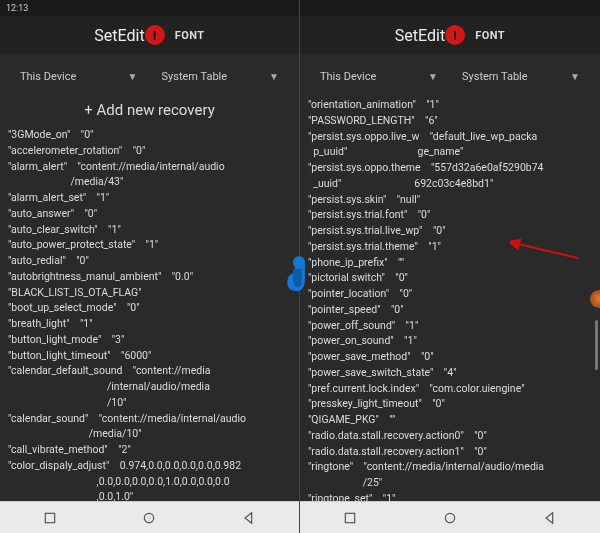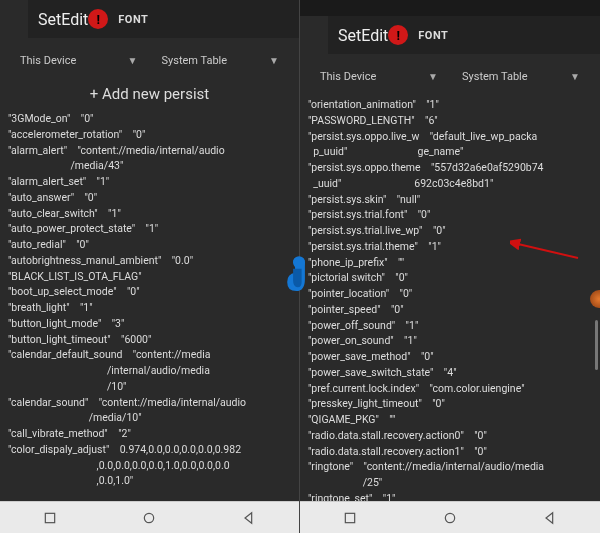--- a/index.html
+++ b/index.html
@@ -1,21 +1,21 @@
 <!DOCTYPE html>
 <html><head>
 <meta charset="utf-8">
 <style>
   * { margin: 0; padding: 0; box-sizing: border-box; }
   html, body { width: 600px; height: 533px; background: #fff; font-family: -apple-system, Roboto, sans-serif; overflow: hidden; }
   .container { display: flex; width: 600px; height: 533px; }
   .phone { width: 300px; height: 533px; background: #2a2a2a; display: flex; flex-direction: column; position: relative; }
   .phone.left { border-right: 1px solid #444; }
   .statusbar { height: 16px; background: #1a1a1a; color: #ccc; font-size: 9px; padding: 1px 6px; display: flex; align-items: center; }
-  .appbar { height: 38px; background: #222; display: flex; align-items: center; padding: 0 10px; justify-content: flex-start; margin-left: 28px; }
+  .appbar { height: 38px; background: #222; display: flex; align-items: center; padding: 0 10px; justify-content: center; }
   .app-title { color: #eee; font-size: 16px; font-weight: 400; }
   .appbar-right { display: flex; align-items: center; gap: 10px; }
   .warn-badge { width: 20px; height: 20px; background: #d01818; border-radius: 50%; display: flex; align-items: center; justify-content: center; color: #000; font-size: 13px; font-weight: bold; }
   .font-btn { color: #ddd; font-size: 11px; font-weight: 700; letter-spacing: 0.5px; }
   .selectors { display: flex; padding: 16px 12px 14px 12px; gap: 8px; }
   .selector { flex: 1; display: flex; align-items: center; justify-content: space-between; color: #ccc; font-size: 11px; padding: 0 8px; }
   .chevron { color: #aaa; font-size: 10px; }
   .list { flex: 1; overflow: hidden; padding: 0 8px; }
   .add-row { text-align: center; color: #ddd; font-size: 15px; padding: 4px 0 8px 0; }
   .row { color: #ddd; font-size: 10.5px; line-height: 1.5; white-space: pre-wrap; word-break: break-all; }
@@ -26,39 +26,42 @@
   .arrow { position: absolute; left: 510px; top: 238px; z-index: 15; }
   .orange-dot { position: absolute; right: 0px; top: 290px; width: 10px; height: 18px; background: radial-gradient(circle at 90% 50%, #e67a2e, #8a3a10); border-radius: 9px 0 0 9px; z-index: 5; }
   .scroll-ind { position: absolute; right: 2px; top: 320px; width: 3px; height: 50px; background: #777; border-radius: 2px; }
 </style>
 </head>
 <body>
 
 <div class="container">
 
   <div class="phone left">
+    <div class="statusbar">
+      <span>12:13</span>
+    </div>
     <div class="appbar">
       <span class="app-title">SetEdit</span>
       <div class="appbar-right">
         <div class="warn-badge">!</div>
         <span class="font-btn">FONT</span>
       </div>
     </div>
     <div class="selectors">
       <div class="selector">
         <span>This Device</span>
         <span class="chevron">▼</span>
       </div>
       <div class="selector">
         <span>System Table</span>
         <span class="chevron">▼</span>
       </div>
     </div>
     <div class="list">
-      <div class="add-row">+ Add new persist</div>
+      <div class="add-row">+ Add new recovery</div>
       <div id="left-rows">
           <div class="row">"3GMode_on"    "0"</div>
           <div class="row">"accelerometer_rotation"    "0"</div>
           <div class="row">"alarm_alert"    "content://media/internal/audio
                         /media/43"</div>
           <div class="row">"alarm_alert_set"    "1"</div>
           <div class="row">"auto_answer"    "0"</div>
           <div class="row">"auto_clear_switch"    "1"</div>
           <div class="row">"auto_power_protect_state"    "1"</div>
           <div class="row">"auto_redial"    "0"</div>

